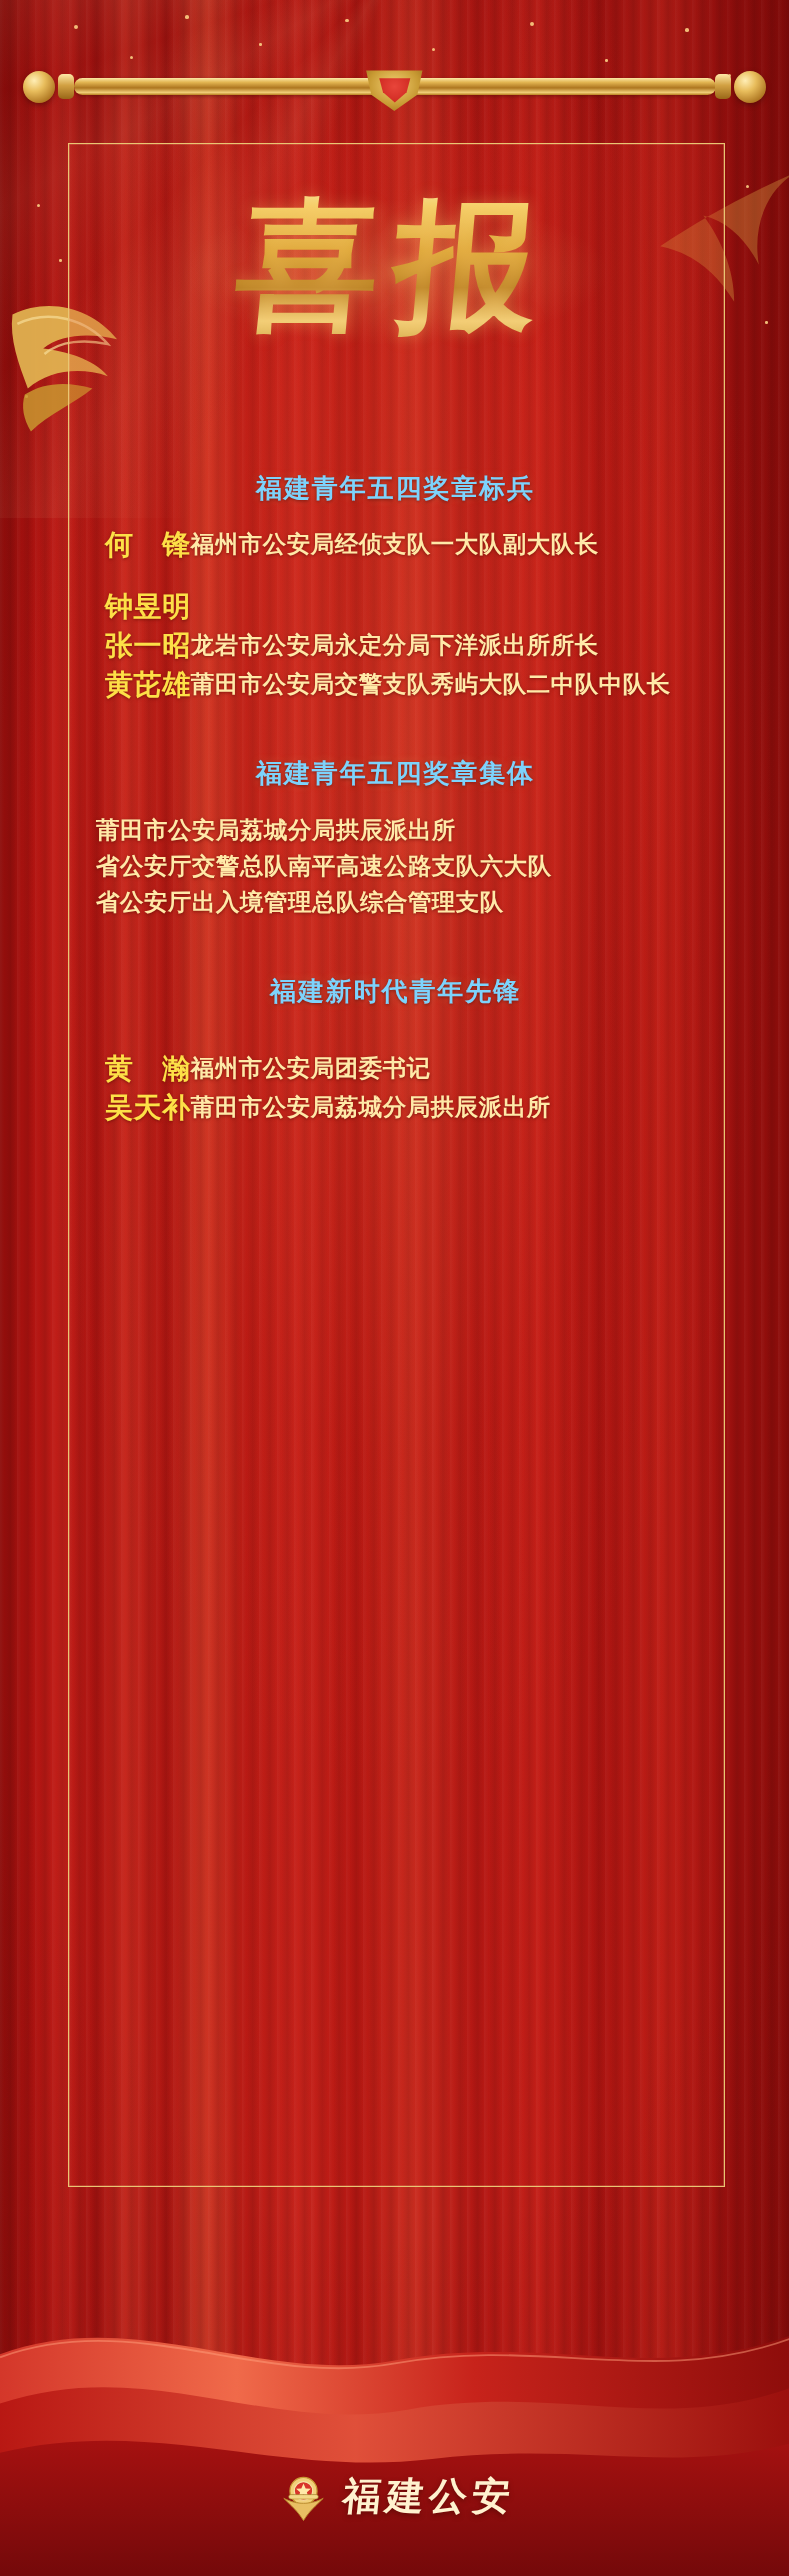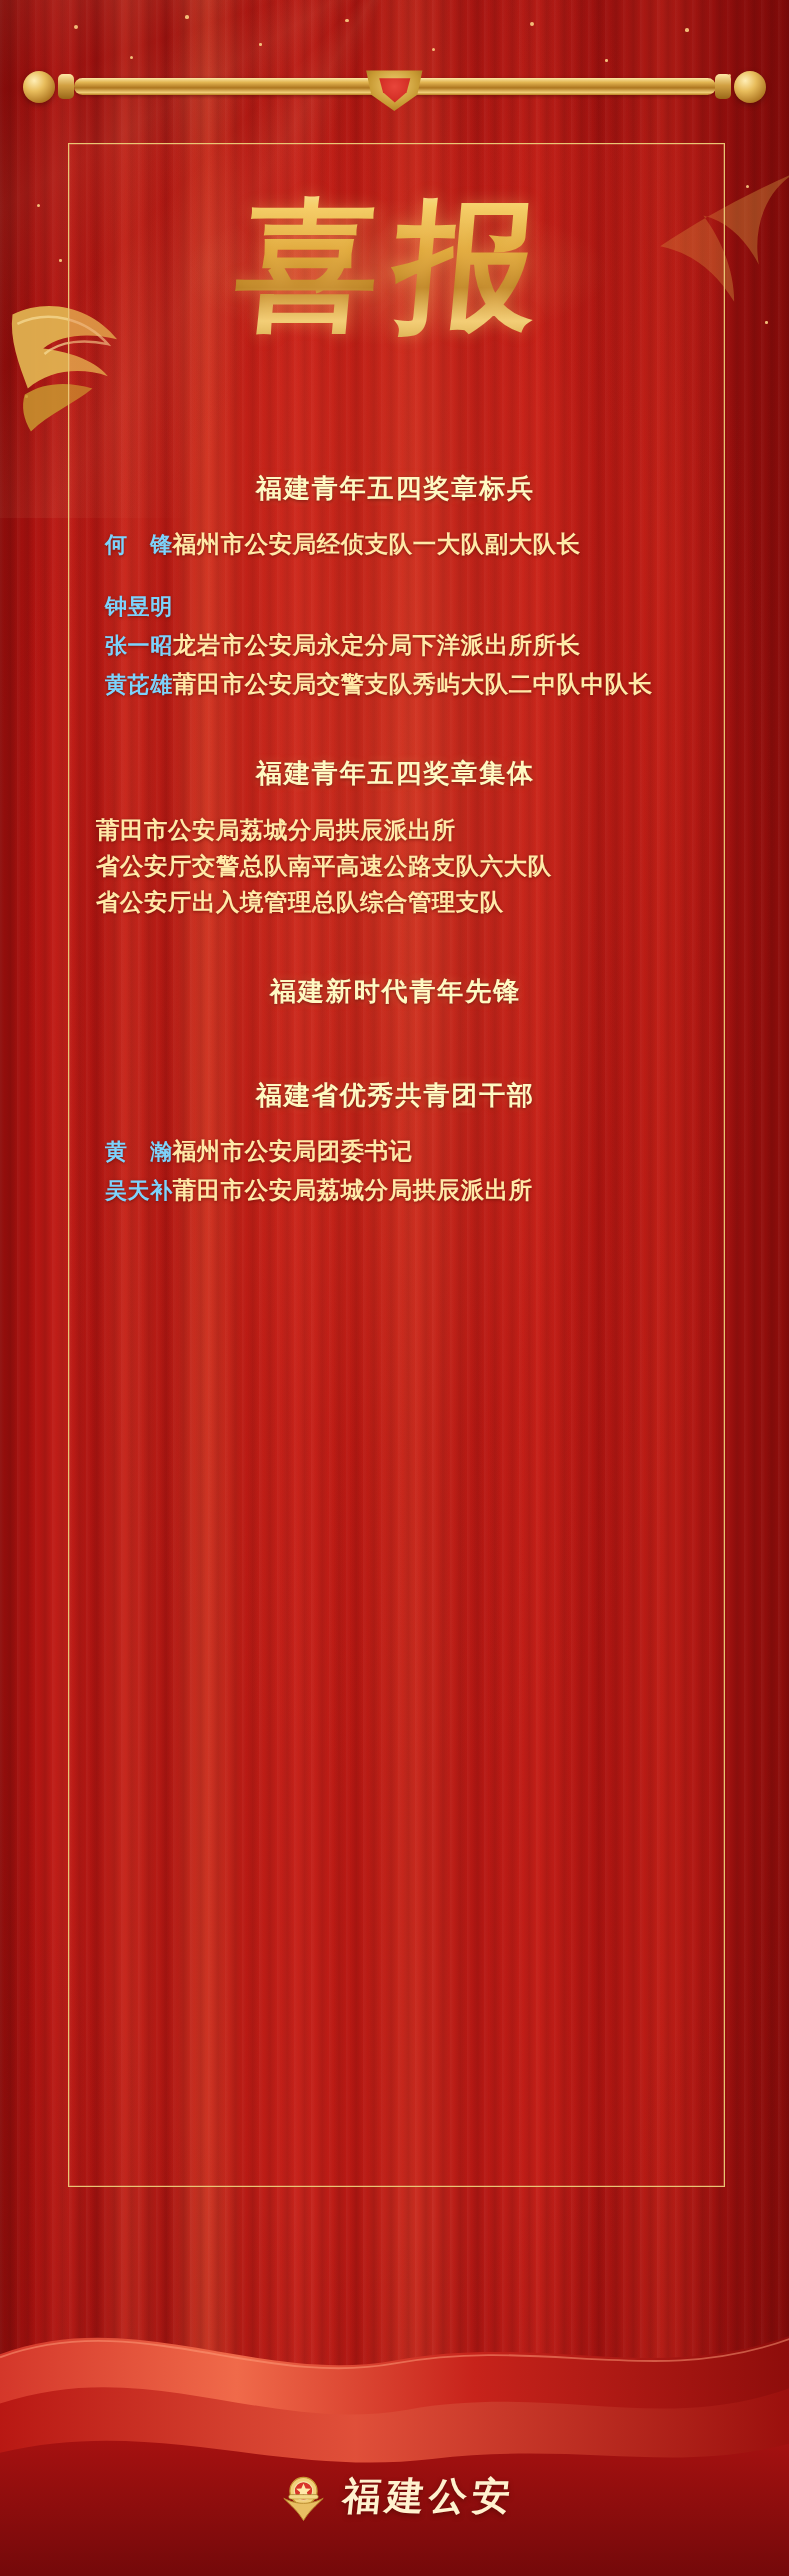--- a/index.html
+++ b/index.html
@@ -172,39 +172,39 @@
   }
 
   
   .content {
     position: absolute;
     left: 68px; top: 444px;
     width: 655px;
   }
   .section { margin-bottom: 6.2px; }
   .section-title {
-    color: #fef9c3;
+    color: #7dd3fc;
     font-size: 26px;
     font-weight: 700;
     letter-spacing: 1.9px;
     text-align: center;
     text-shadow: 0 1.2px 3.7px rgba(90,10,5,.7), 0 0 8.6px rgba(255,190,110,.25);
     margin: 27px 0 21px 0;
   }
   .entries { margin: 0; padding: 0; }
   .entry {
     display: flex;
     align-items: flex-start;
     margin: 0 0 3.7px 0;
     padding: 0 0 0 0;
   }
   .entry .name {
     flex: 0 0 93px;
-    color: #7dd3fc;
-    font-size: 22px;
+    color: #fde047;
+    font-size: 28px;
     font-weight: 700;
     letter-spacing: 0.6px;
     text-shadow: 0 1.2px 3.1px rgba(90,10,5,.65);
     line-height: 35px;
     padding-left: 37px;
     box-sizing: border-box;
     white-space: nowrap;
   }
   .entry .role {
     flex: 1 1 auto;
@@ -356,21 +356,20 @@
 
   <div class="sec-gap"></div>
 
   <div class="section">
     <div class="section-title">福建新时代青年先锋</div>
   </div>
 
   <div class="sec-gap"></div>
 
   <div class="section">
-    <div class="section-title">福建省优秀共青团干部</div>
     <div class="entries">
       <div class="entry">
         <div class="name">黄　瀚</div>
         <div class="role">福州市公安局团委书记</div>
       </div>
       <div class="entry">
         <div class="name">吴天补</div>
         <div class="role">莆田市公安局荔城分局拱辰派出所</div>
       </div>
     </div>

